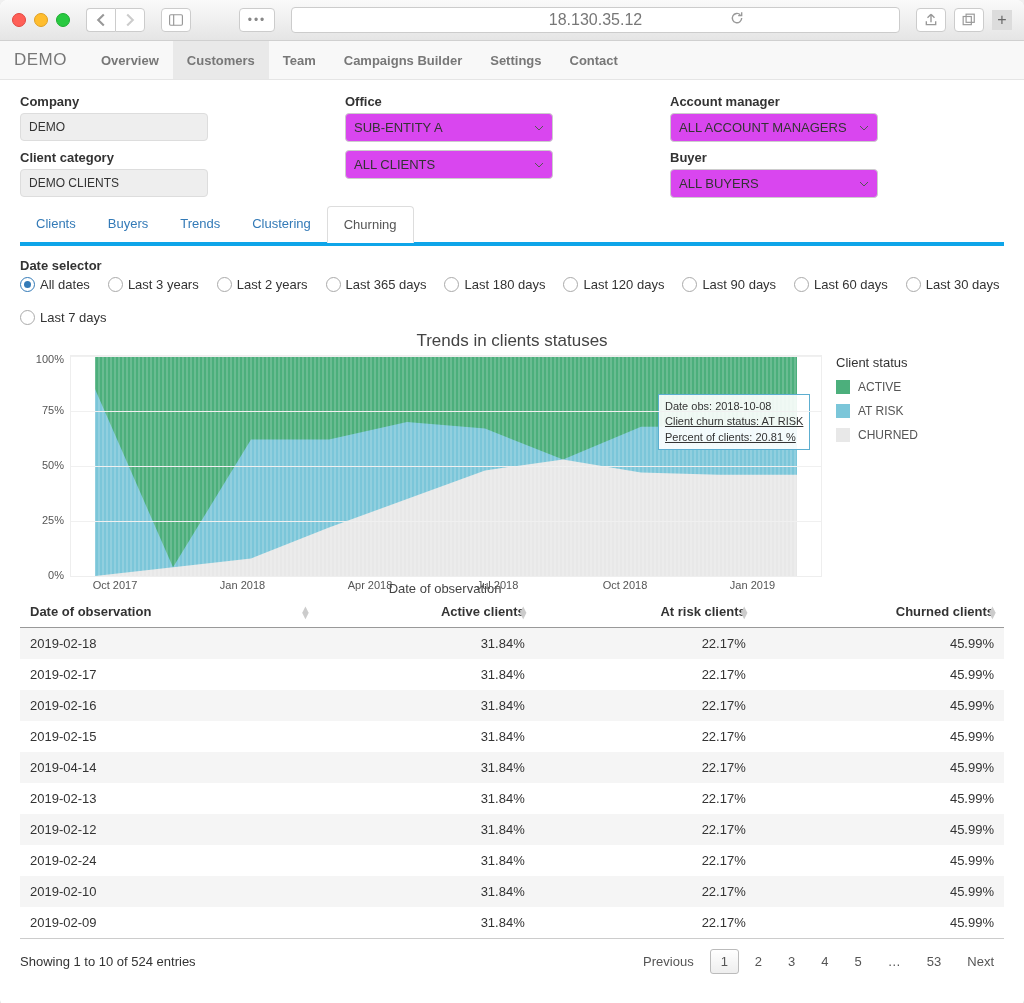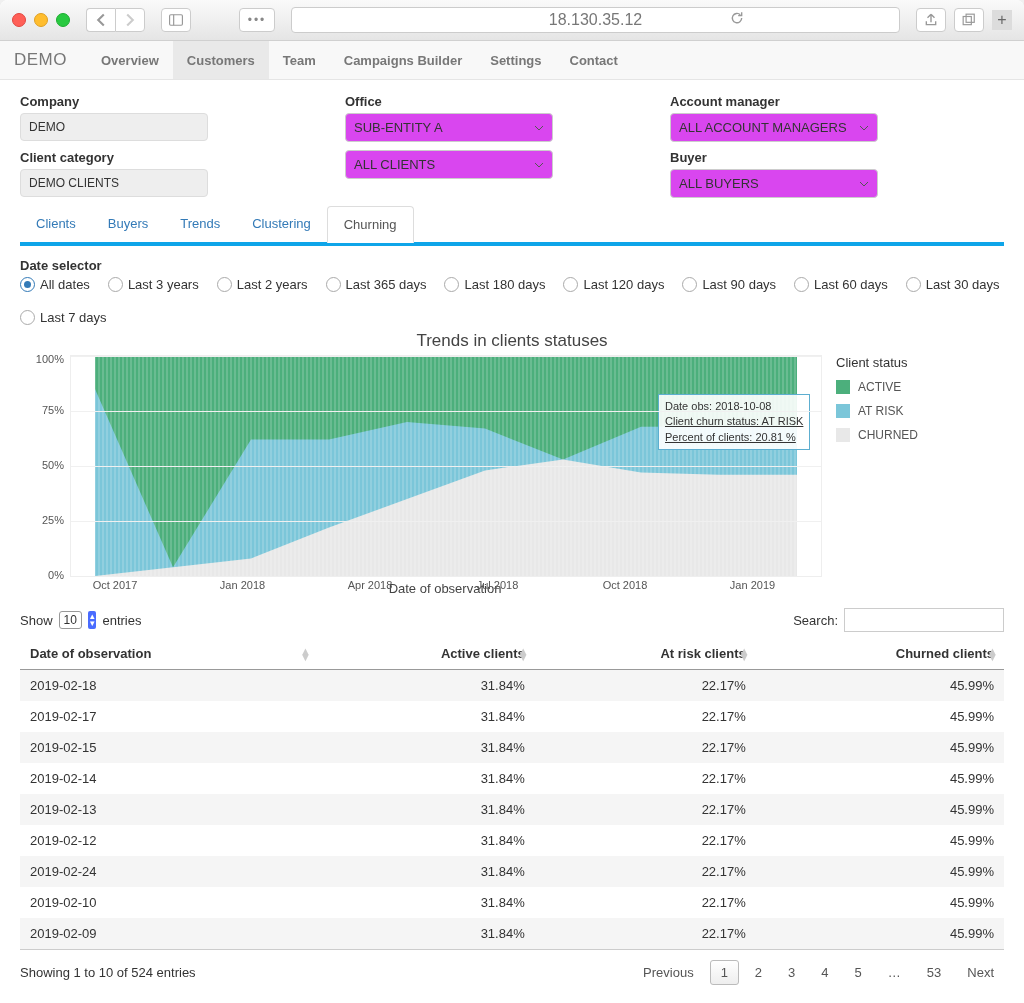--- a/index.html
+++ b/index.html
@@ -462,32 +462,20 @@
               <span>AT RISK</span>
             </div>
             <div class="legitem">
               <span class="sw" style="background: rgb(232, 232, 232);"></span>
               <span>CHURNED</span>
             </div>
           </div>
       </div>
     </div>
 
-    <div class="dtctrl">
-      <div class="showentries">
-        <span>Show</span>
-        <span class="entrysel"><span>10</span></span>
-        <span class="entryarrows">▴<br>▾</span>
-        <span>entries</span>
-      </div>
-      <div class="searchwrap">
-        <span>Search:</span>
-        <input class="searchbox" type="text" style="">
-      </div>
-    </div>
 
     <table class="dt">
       <thead>
           <tr id="dthead">
             <th>Date of observation<span class="sortic">▲<br>▼</span></th>
             <th class="r">Active clients<span class="sortic">▲<br>▼</span></th>
             <th class="r">At risk clients<span class="sortic">▲<br>▼</span></th>
             <th class="r">Churned clients<span class="sortic">▲<br>▼</span></th>
           </tr>
         </thead>
@@ -498,27 +486,33 @@
             <td class="r">22.17%</td>
             <td class="r">45.99%</td>
           </tr>
           <tr>
             <td>2019-02-17</td>
             <td class="r">31.84%</td>
             <td class="r">22.17%</td>
             <td class="r">45.99%</td>
           </tr>
           <tr>
+            <td>2019-02-16</td>
+            <td class="r">31.84%</td>
+            <td class="r">22.17%</td>
+            <td class="r">45.99%</td>
+          </tr>
+          <tr>
             <td>2019-02-15</td>
             <td class="r">31.84%</td>
             <td class="r">22.17%</td>
             <td class="r">45.99%</td>
           </tr>
           <tr>
-            <td>2019-02-14</td>
+            <td>2019-04-14</td>
             <td class="r">31.84%</td>
             <td class="r">22.17%</td>
             <td class="r">45.99%</td>
           </tr>
           <tr>
             <td>2019-02-13</td>
             <td class="r">31.84%</td>
             <td class="r">22.17%</td>
             <td class="r">45.99%</td>
           </tr>

